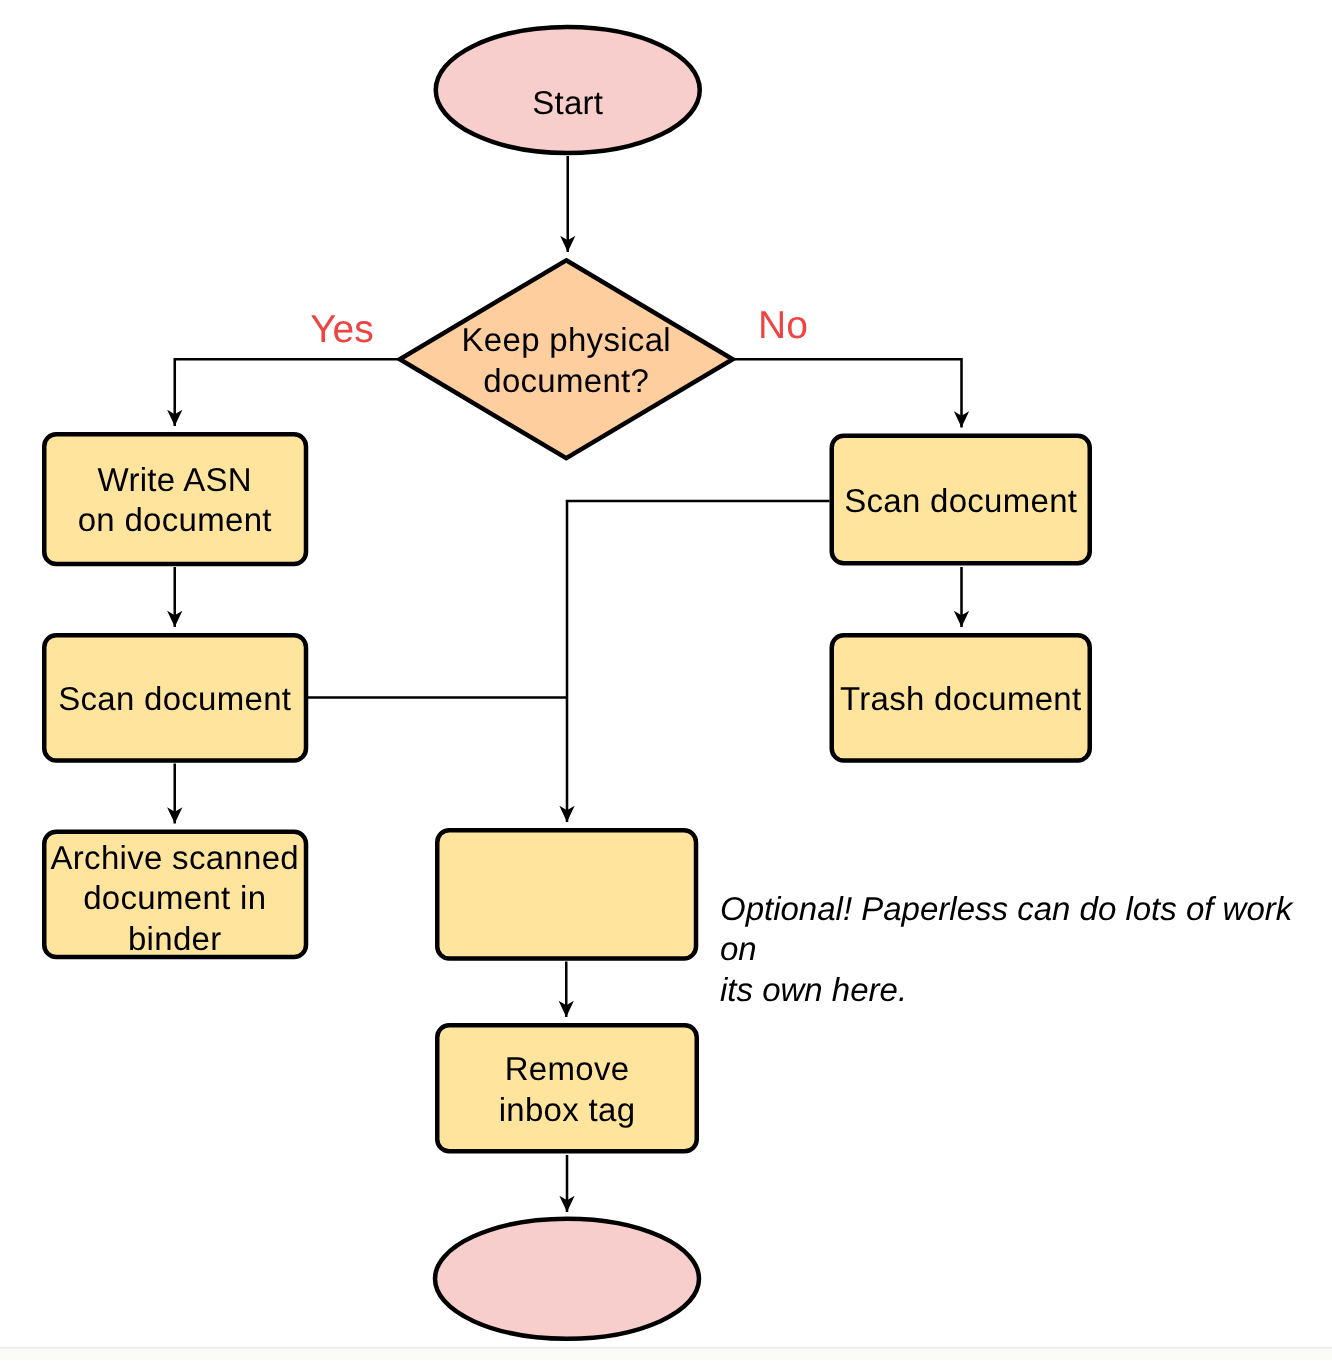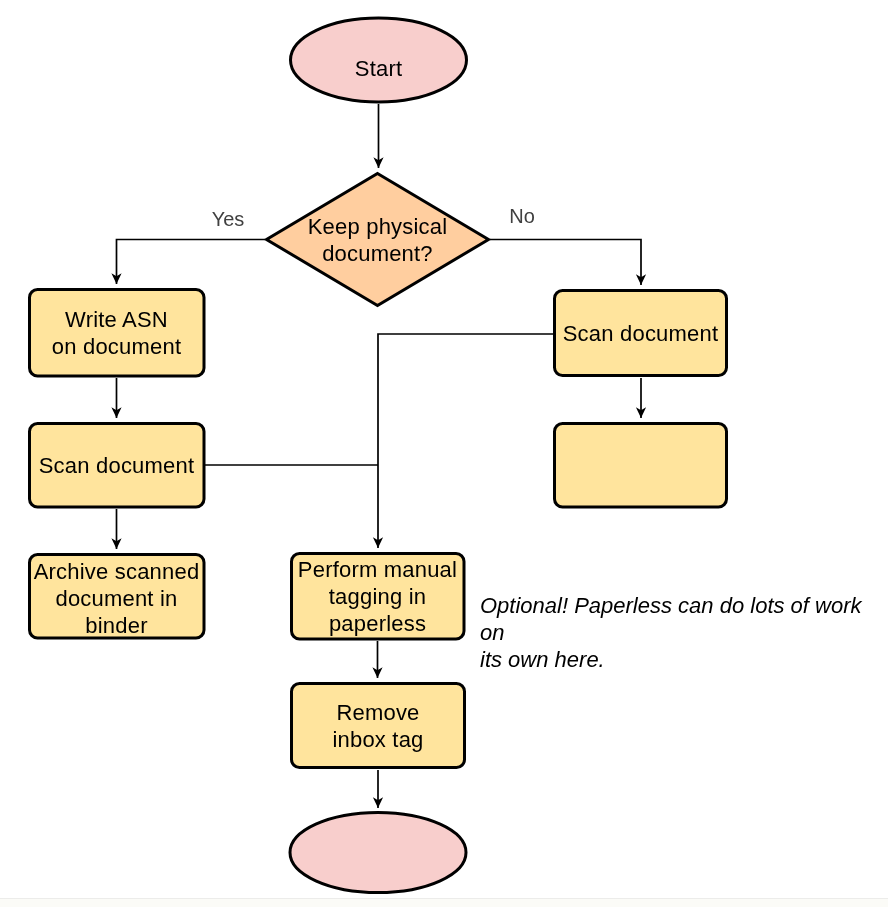--- a/index.html
+++ b/index.html
@@ -39,23 +39,23 @@
     line-height: 27px;
     color: #000000;
     white-space: pre-line;
     letter-spacing: 0.2px;
     pointer-events: none;
   }
   .edge-label {
     position: absolute;
     width: 52px;
     text-align: center;
-    font-size: 20px;
+    font-size: 26px;
     line-height: 24px;
-    color: #404040;
+    color: #ef4444;
     pointer-events: none;
   }
   .annotation {
     position: absolute;
     left: 480px;
     top: 592px;
     width: 408px;
     font-size: 22px;
     line-height: 27px;
     font-style: italic;
@@ -110,23 +110,21 @@
   <div class="node-label" style="left:290px; top:26px; width:177px; height:84px;">Start</div>
   <div class="node-label" style="left:292px; top:172px; width:171px; height:135px;">Keep physical
 document?</div>
   <div class="node-label" style="left:28px; top:288px; width:177px; height:89px;">Write ASN
 on document</div>
   <div class="node-label" style="left:28px; top:422px; width:177px; height:86px;">Scan document</div>
   <div class="node-label" style="left:28px; top:553px; width:177px; height:90px;">Archive scanned
 document in
 binder</div>
   <div class="node-label" style="left:553px; top:289px; width:175px; height:88px;">Scan document</div>
-  <div class="node-label" style="left:290px; top:552px; width:175px; height:88px;">Perform manual
-tagging in
-paperless</div>
+  <div class="node-label" style="left:553px; top:422px; width:175px; height:86px;">Trash document</div>
   <div class="node-label" style="left:290px; top:682px; width:176px; height:87px;">Remove
 inbox tag</div>
 
   <div class="edge-label" style="left:202px; top:207px;">Yes</div>
   <div class="edge-label" style="left:496px; top:204px;">No</div>
 
   <div class="annotation">Optional! Paperless can do lots of work on
 its own here.</div>
 
   <div class="bottom-strip"></div>

